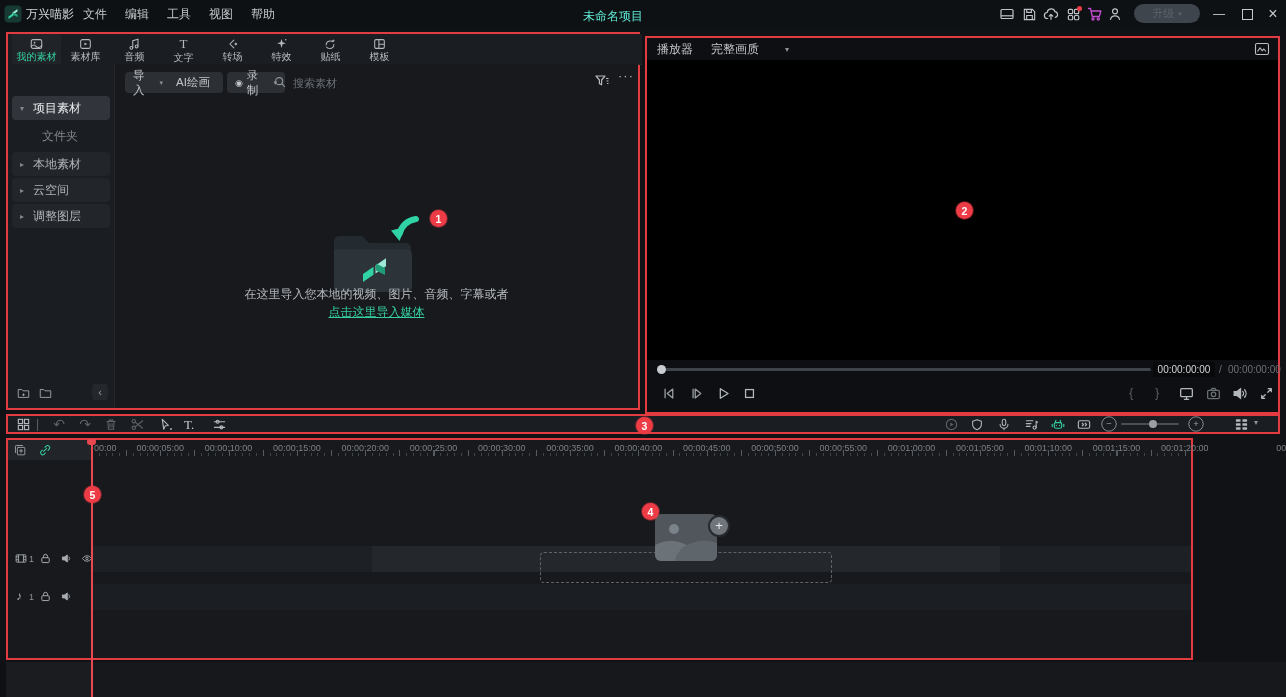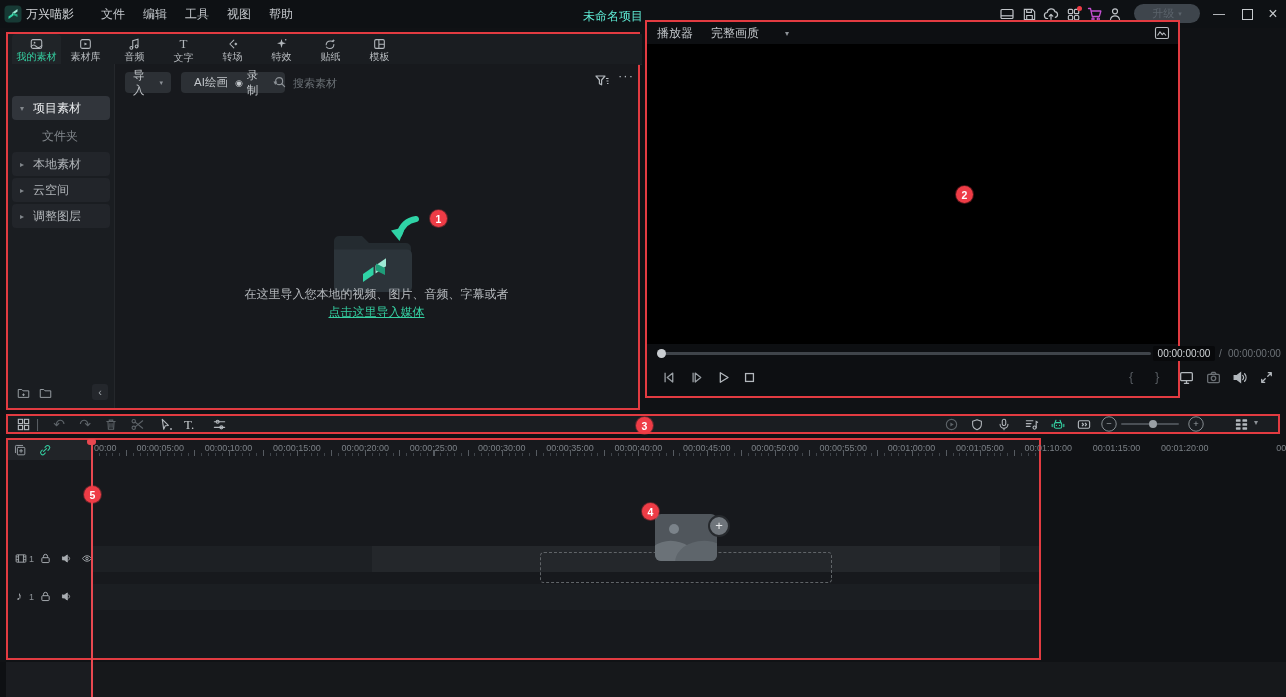--- a/index.html
+++ b/index.html
@@ -46,37 +46,37 @@
   .side-bottom-icon{position:absolute;color:#9aa0a5}
   #sidebar-collapse{position:absolute;left:84px;bottom:8px;width:16px;height:16px;border-radius:3px;background:#24272c;color:#9aa0a5;display:flex;align-items:center;justify-content:center;font-size:11px}
   #media-content{position:absolute;left:107px;top:30px;right:0;bottom:0;background:#17191d}
   .mc-btn{position:absolute;top:8px;height:21px;background:#2c3035;border-radius:4px;color:#c3c7cb;font-size:11.5px;display:flex;align-items:center;justify-content:center;gap:4px;padding:0 8px;box-sizing:border-box}
   .mc-caret{font-size:7px;color:#8d9297}
   #search-input{position:absolute;left:176px;top:9px;width:150px;height:18px;background:transparent;border:none;outline:none;color:#c3c7cb;font-size:11px;font-family:inherit}
   #search-input::placeholder{color:#6c7277}
   #import-hint-line{position:absolute;left:0;right:0;top:222px;text-align:center;color:#b8bcc0;font-size:12px}
   #import-link{position:absolute;left:0;right:0;top:240px;text-align:center;color:#35d0a2;font-size:12px;text-decoration:underline}
   
-  #player-panel{left:645px;top:20px;width:535px;height:378px;background:#0d0f12}
+  #player-panel{left:645px;top:36px;width:635px;height:378px;background:#0d0f12}
   #player-header{position:absolute;left:0;top:0;width:100%;height:22px;display:flex;align-items:center}
   #video-area{position:absolute;left:0;top:22px;width:100%;height:300px;background:#000}
   #progress-track{position:absolute;left:12px;top:330px;width:492px;height:3px;border-radius:2px;background:#3f444a}
   #progress-thumb{position:absolute;left:10px;top:327px;width:9px;height:9px;border-radius:50%;background:#c9cdd1}
   #timecode-current{position:absolute;left:506px;top:324px;width:62px;height:15px;background:#08090b;color:#d2d6d9;font-size:10px;display:flex;align-items:center;justify-content:center;border-radius:2px}
   #timecode-sep{position:absolute;left:572px;top:326px;color:#6d7277;font-size:10px}
   #timecode-total{position:absolute;left:581px;top:326px;color:#6d7277;font-size:10px}
   .transport{position:absolute;top:344px;width:22px;height:22px}
   .brace{position:absolute;top:347px;color:#565b60;font-size:13px}
   
   #mid-toolbar{left:6px;top:414px;width:1274px;height:20px;background:#1a1d21}
   .mt-icon{position:absolute;top:0;width:18px;height:16px}
   #zoom-slider-track{position:absolute;left:1113px;top:7px;width:58px;height:2px;background:#4a4f55;border-radius:1px}
   #zoom-slider-thumb{position:absolute;left:1141px;top:4px;width:8px;height:8px;border-radius:50%;background:#9aa0a5}
   
-  #timeline-panel{left:6px;top:438px;width:1035px;height:222px;background:#17191d}
+  #timeline-panel{left:6px;top:438px;width:1187px;height:222px;background:#17191d}
   #tl-gutter{position:absolute;left:0;top:0;width:84px;height:20px;background:#212428}
   #tl-col-divider{position:absolute;left:84px;top:0;width:1px;bottom:0;background:#24272b}
   .ruler-label{position:absolute;top:3px;transform:translateX(-50%);color:#7b8086;font-size:9px;white-space:nowrap}
   .ruler-label.first{transform:none}
   #ruler-ticks-minor{position:absolute;left:84px;right:0;top:13px;height:3px;background:repeating-linear-gradient(to right,#3f444a 0 1px,transparent 1px 6.83px)}
   #ruler-ticks-major{position:absolute;left:84px;right:0;top:10px;height:6px;background:repeating-linear-gradient(to right,#565b61 0 1px,transparent 1px 34.15px)}
   .track-header-icon{position:absolute;color:#a9adb2}
   .track-num{position:absolute;color:#8d9297;font-size:9px}
   #video-lane{position:absolute;left:85px;right:0;top:106px;height:26px;background:#1d2024}
   #video-lane-highlight{position:absolute;left:364px;width:628px;top:106px;height:26px;background:#24272b}
@@ -101,21 +101,21 @@
 
 <div id="titlebar" class="abs flex">
   <span class="icon" style="width:26px;height:28px">
     <svg width="18" height="18" viewBox="0 0 18 18">
         <rect x="0.5" y="0.5" width="17" height="17" rx="4" fill="#173a35"></rect>
         <path d="M4.5 11.5l5-3.5v2.6l-5 3.5z" fill="#2fd3a6"></path>
         <path d="M8.5 7.5l5-3.5v2.6l-5 3.5z" fill="#9fe9d4"></path>
         <path d="M9 9.8l4.5 2.2v-2.4L9 7.4z" fill="#25a882"></path>
       </svg>
   </span>
-  <span style="margin-right:18px;color:#d4d7da">万兴喵影</span>
+  <span style="color:#d4d7da">万兴喵影</span>
   <span class="menu-item">文件</span>
   <span class="menu-item">编辑</span>
   <span class="menu-item">工具</span>
   <span class="menu-item">视图</span>
   <span class="menu-item">帮助</span>
   <span class="abs" style="left:563px;top:2px;width:100px;height:28px;display:flex;align-items:center;justify-content:center;color:#5eead4">未命名项目</span>
 
   <span class="abs tb-icon" style="left:996px">
     <svg width="16" height="16" viewBox="0 0 16 16" fill="none" stroke="currentColor" stroke-width="1.2">
         <rect x="2" y="3.5" width="12" height="9" rx="1"></rect>
@@ -273,21 +273,21 @@
         </svg>
     </span>
     <span id="sidebar-collapse">‹</span>
   </div>
 
   <div id="media-content">
     <div class="mc-btn" style="left:10px;width:46px">
       <span>导入</span>
       <span class="mc-caret">▾</span>
     </div>
-    <div class="mc-btn" style="left:66px;width:60px">
+    <div class="mc-btn" style="left:48px;width:60px">
       <span>AI绘画</span>
     </div>
     <div class="mc-btn" style="left:112px;width:58px">
       <span style="font-size:9px">◉</span>
       <span>录制</span>
       <span class="mc-caret">▾</span>
     </div>
     <span class="abs icon" style="left:158px;top:11px">
       <svg width="14" height="14" viewBox="0 0 16 16" fill="none" stroke="#8d9297" stroke-width="1.3" stroke-linecap="round">
           <circle cx="7" cy="7" r="4"></circle>

